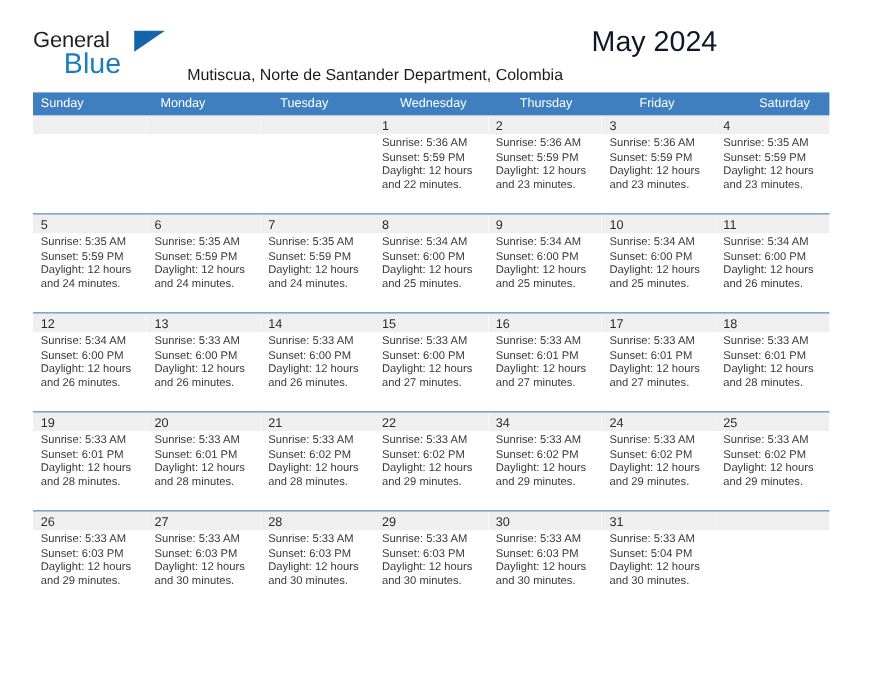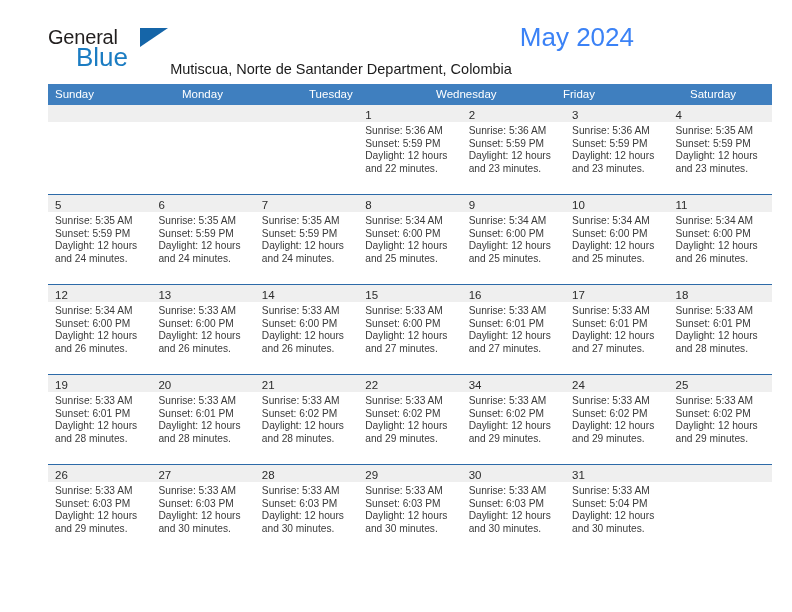--- a/index.html
+++ b/index.html
@@ -12,21 +12,21 @@
     height: 612px;
     font-family: "Liberation Sans", sans-serif;
     color: #000000;
     overflow: hidden;
   }
   .page {
     position: relative;
     width: 684px;
     height: 612px;
     box-sizing: border-box;
-    padding: 0 48px;
+    padding: 0 30px;
   }
 
   
   .header {
     position: relative;
     height: 72px;
     padding-top: 22px;
     box-sizing: border-box;
   }
   .logo {
@@ -56,21 +56,21 @@
     left: 92px;
     top: 2px;
     width: 0;
     height: 0;
     border-left: 28px solid #1565a8;
     border-bottom: 19px solid transparent;
   }
   .title {
     text-align: right;
     font-size: 26px;
-    color: #3b82f6;
+    color: #0f172a;
     line-height: 30px;
     font-weight: normal;
     margin: 0;
     padding-right: 2px;
   }
   .subtitle {
     text-align: center;
     font-size: 14.5px;
     color: #1a1a1a;
     line-height: 18px;
@@ -151,20 +151,21 @@
     <h1 class="title">May 2024</h1>
     <div class="subtitle">Mutiscua, Norte de Santander Department, Colombia</div>
   </div>
 
   <div class="calendar">
     <div class="weekdays">
       <div class="weekday">Sunday</div>
       <div class="weekday">Monday</div>
       <div class="weekday">Tuesday</div>
       <div class="weekday">Wednesday</div>
+      <div class="weekday">Thursday</div>
       <div class="weekday">Friday</div>
       <div class="weekday">Saturday</div>
     </div>
     <div id="weeks-container">
         <div class="week">
           <div class="cell empty">
             <div class="daynum-band"><span class="daynum"></span></div>
           </div>
           <div class="cell empty">
             <div class="daynum-band"><span class="daynum"></span></div>

